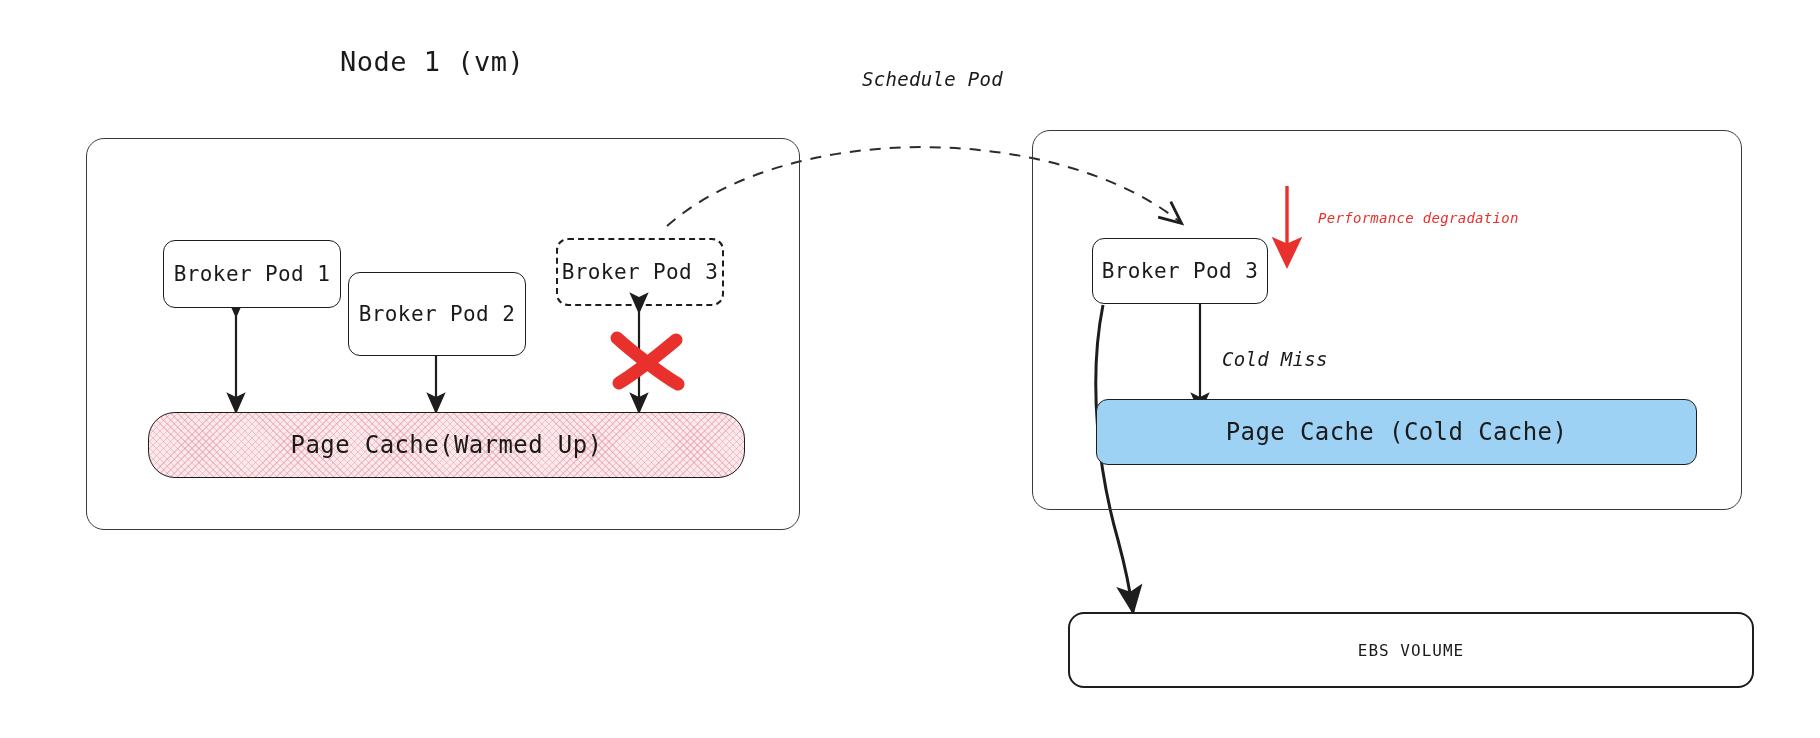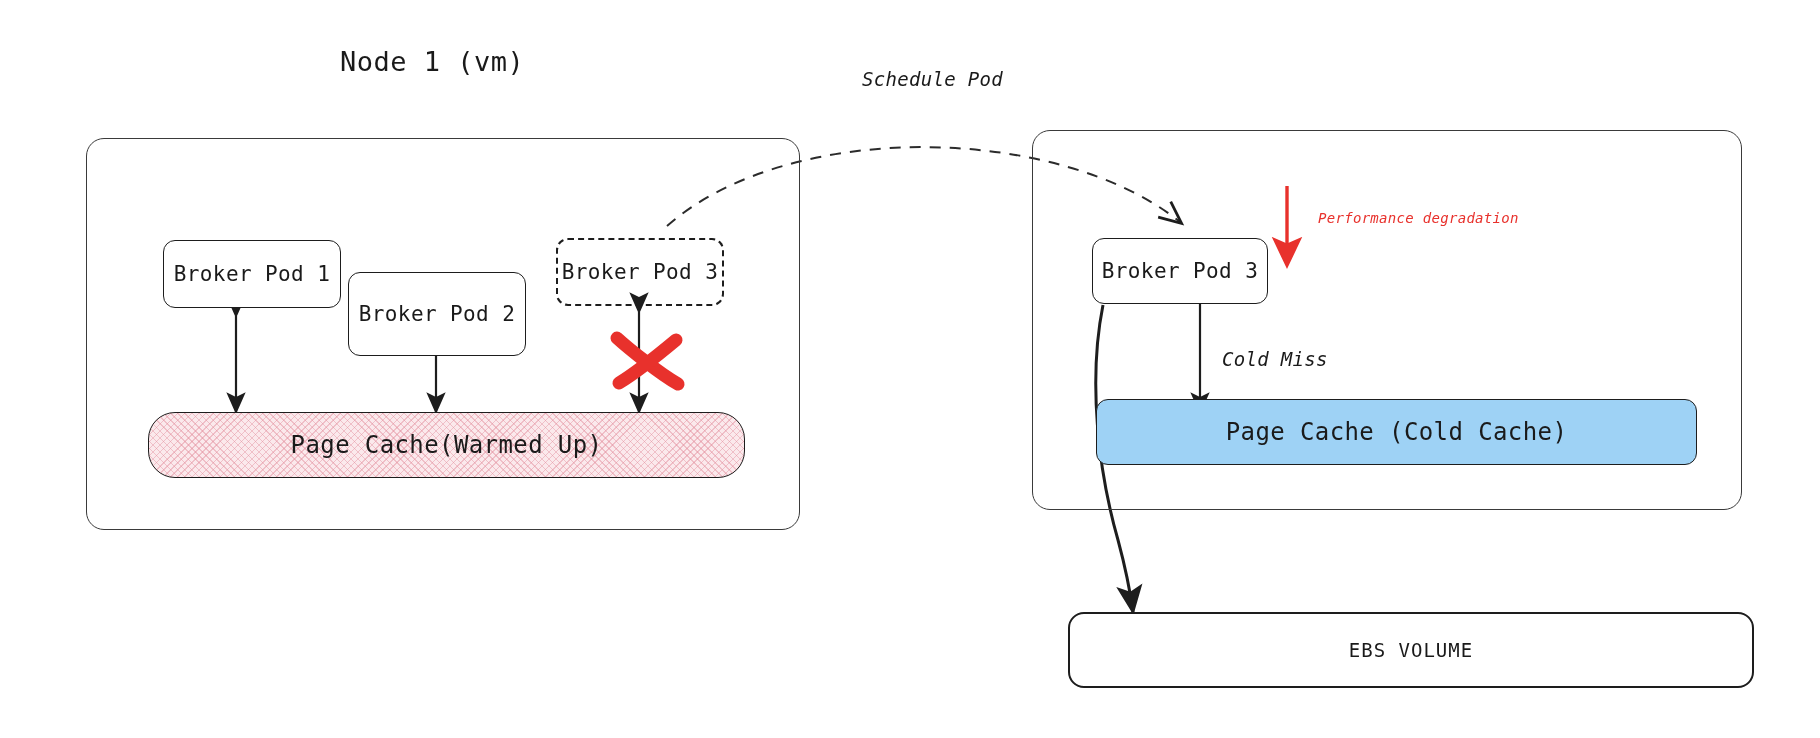--- a/index.html
+++ b/index.html
@@ -99,21 +99,21 @@
   }
   .volume-box {
     position: absolute;
     box-sizing: border-box;
     border: 2px solid #1d1d1d;
     border-radius: 16px;
     background: #ffffff;
     display: flex;
     align-items: center;
     justify-content: center;
-    font-size: 19px;
+    font-size: 16px;
     letter-spacing: 1px;
     white-space: nowrap;
     color: #1a1a1a;
   }
 </style>
 </head>
 <body>
 
 <div id="canvas">
 

